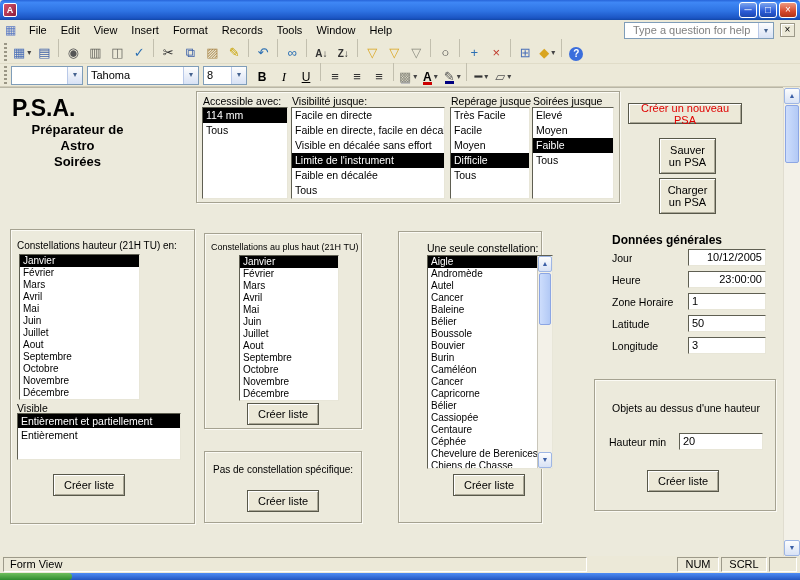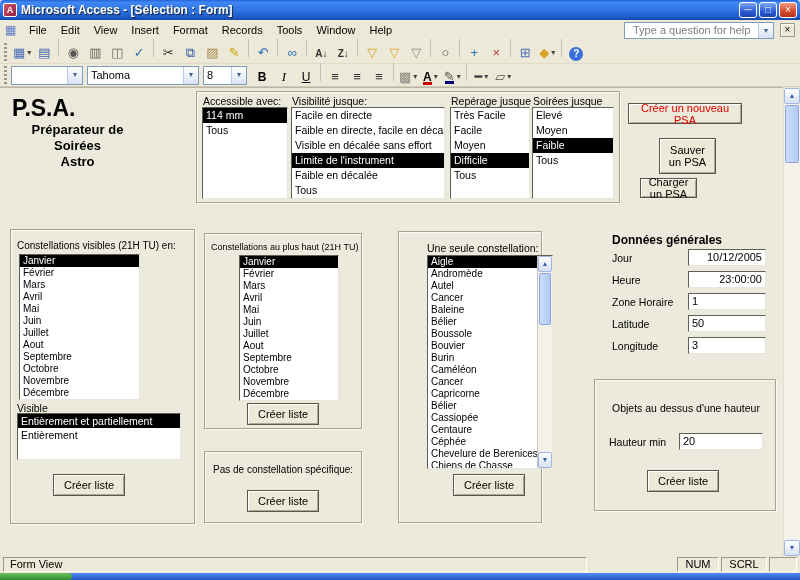--- a/index.html
+++ b/index.html
@@ -91,21 +91,20 @@
   .sb-scrl{width:46px;text-align:center;}
   .sb-end{width:28px;}
   .taskbar{position:absolute;left:0;top:573px;width:800px;height:7px;background:linear-gradient(180deg,#4E8CF5,#2356C0);}
   .startbtn{position:absolute;left:0;top:0;width:72px;height:7px;background:linear-gradient(180deg,#6fbf5e,#2f8b2f);border-radius:0 4px 4px 0;}
 </style>
 </head>
 <body>
 
 <div class="titlebar" data-name="title-bar">
   <span class="app-icon" data-name="access-app-icon">A</span>
-  <span class="title-text" data-name="window-title">Microsoft Access - [Sélection : Form]</span>
   <span class="winbtns">
     <span class="wbtn" data-name="minimize-button">─</span>
     <span class="wbtn" data-name="restore-button">□</span>
     <span class="wbtn close" data-name="close-button">×</span>
   </span>
 </div>
 
 <div class="menubar" data-name="menu-bar">
   <span class="mdi-icon" data-name="form-window-icon">▦</span>
   <span data-name="menu-items"><div class="li" data-name="menu-item">File</div><div class="li" data-name="menu-item">Edit</div><div class="li" data-name="menu-item">View</div><div class="li" data-name="menu-item">Insert</div><div class="li" data-name="menu-item">Format</div><div class="li" data-name="menu-item">Records</div><div class="li" data-name="menu-item">Tools</div><div class="li" data-name="menu-item">Window</div><div class="li" data-name="menu-item">Help</div></span>
@@ -214,22 +213,22 @@
         <span class="glyph" data-name="special-effect-button" style="color: rgb(85, 85, 85);">▱</span>
         <span class="tcaret" data-name="chevron-down-icon">▾</span>
       </span></span>
 </div>
 
 <div class="form" data-name="form-selection">
 
   <div class="psa-title" data-name="psa-title">P.S.A.</div>
   <div class="psa-sub" data-name="psa-subtitle">
     <div data-name="psa-subtitle-line">Préparateur de</div>
+    <div data-name="psa-subtitle-line">Astro</div>
     <div data-name="psa-subtitle-line">Soirées</div>
-    <div data-name="psa-subtitle-line">Astro</div>
   </div>
 
   <div class="group" style="left:196px;top:3px;width:424px;height:112px" data-name="filters-group">
     <span class="lbl" style="left:6px;top:3px" data-name="accessible-label">Accessible avec:</span>
     <div class="listbox" style="left:5px;top:15px;width:86px;height:92px" data-name="accessible-listbox">
         <div class="li sel" data-name="accessible-option">114 mm</div>
         <div class="li" data-name="accessible-option">Tous</div>
       </div>
 
     <span class="lbl" style="left:95px;top:3px" data-name="visibilite-label">Visibilité jusque:</span>
@@ -260,27 +259,27 @@
       </div>
   </div>
 
   <div class="btn3d red" style="left:628px;top:15px;width:114px;height:21px" data-name="creer-nouveau-psa-button">
     <span data-name="creer-nouveau-psa-label">Créer un nouveau PSA</span>
   </div>
   <div class="btn3d" style="left:659px;top:50px;width:57px;height:36px" data-name="sauver-psa-button">
     <span data-name="sauver-psa-label">Sauver</span>
     <span data-name="sauver-psa-label">un PSA</span>
   </div>
-  <div class="btn3d" style="left:640px;top:90px;width:57px;height:20px" data-name="charger-psa-button">
+  <div class="btn3d" style="left:659px;top:90px;width:57px;height:36px" data-name="charger-psa-button">
     <span data-name="charger-psa-label">Charger</span>
     <span data-name="charger-psa-label">un PSA</span>
   </div>
 
   <div class="group" style="left:10px;top:141px;width:185px;height:295px" data-name="constellations-visibles-group">
-    <span class="lbl" style="left:6px;top:10px;font-size:10px;max-width:175px" data-name="constellations-visibles-label">Constellations visibles (21H TU)  en:</span>
+    <span class="lbl" style="left:6px;top:10px;font-size:10px;max-width:175px" data-name="constellations-visibles-label">Constellations hauteur (21H TU)  en:</span>
     <div class="listbox dense" style="left:8px;top:24px;width:121px;height:146px" data-name="mois-visibles-listbox">
         <div class="li sel" data-name="month-option">Janvier</div>
         <div class="li" data-name="month-option">Février</div>
         <div class="li" data-name="month-option">Mars</div>
         <div class="li" data-name="month-option">Avril</div>
         <div class="li" data-name="month-option">Mai</div>
         <div class="li" data-name="month-option">Juin</div>
         <div class="li" data-name="month-option">Juillet</div>
         <div class="li" data-name="month-option">Aout</div>
         <div class="li" data-name="month-option">Septembre</div>

